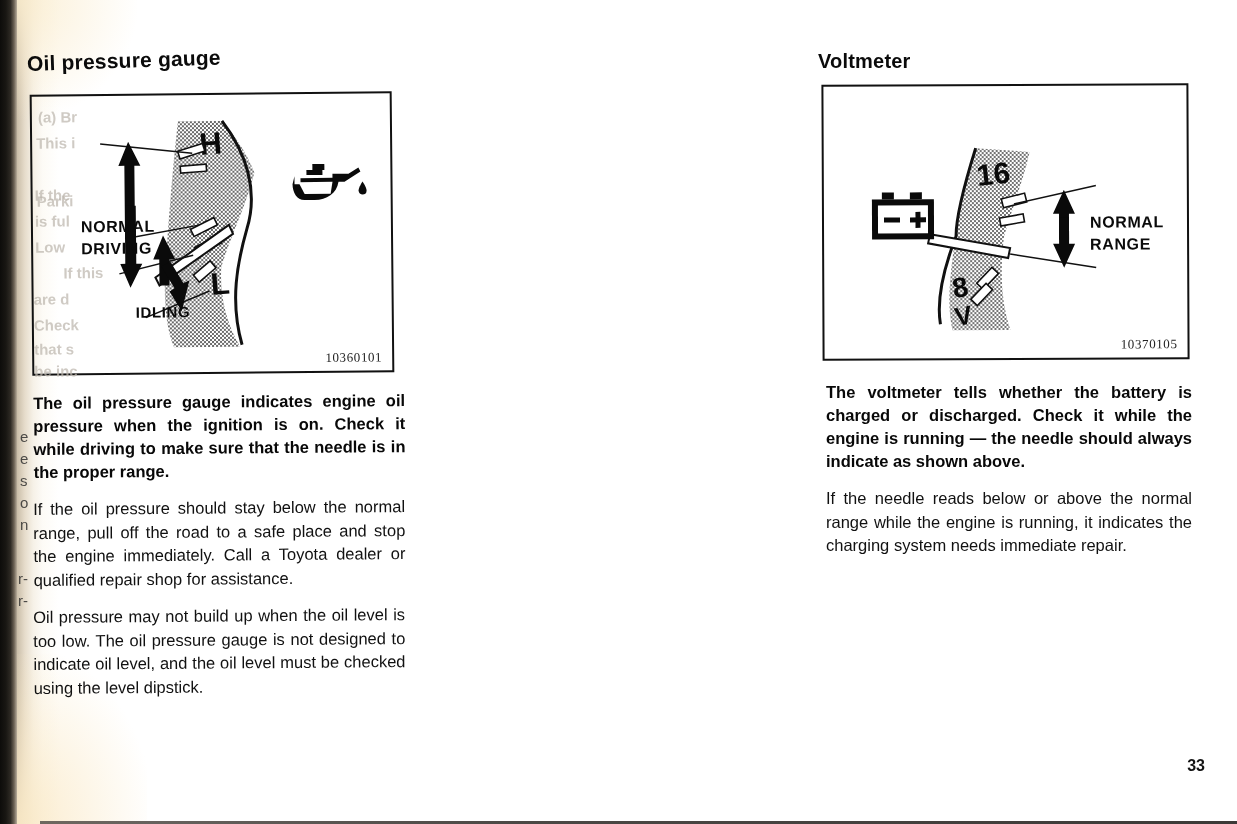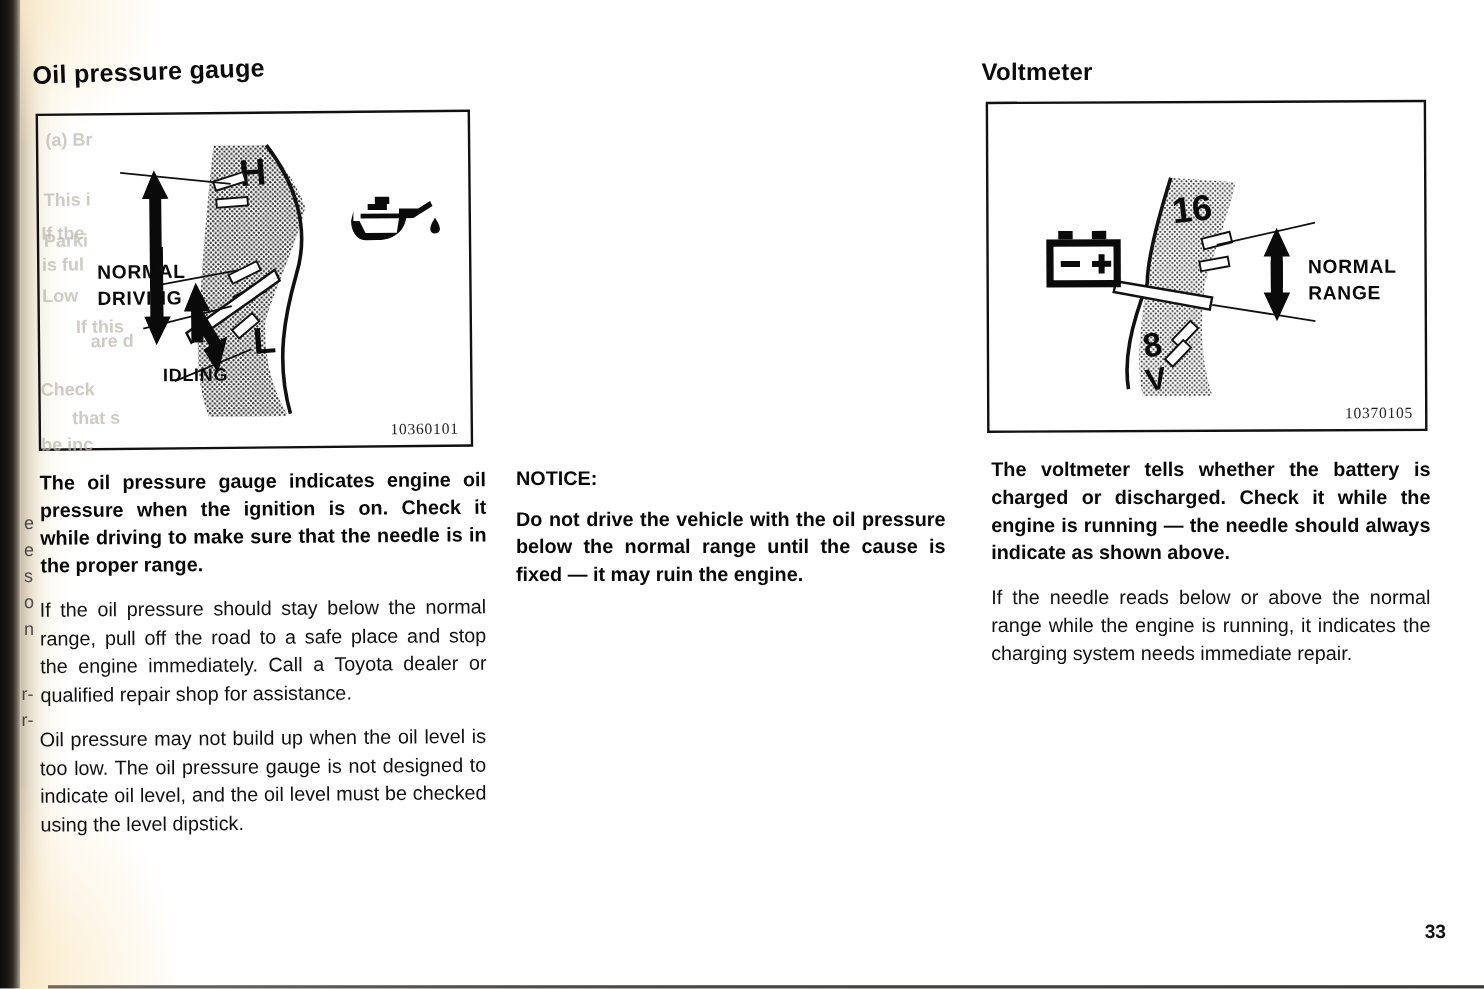--- a/index.html
+++ b/index.html
@@ -145,21 +145,20 @@
     margin: 0 0 13px 0;
   }
 
   
   #page-num {
     position: absolute;
     right: 32px; top: 757px;
     font-size: 16px;
     font-weight: bold;
     color: #141414;
-    margin-top: 12px;
   }
   #watermark {
     position: absolute;
     left: 497px; top: 785px;
     font-size: 23px;
     color: #8c8c8c;
     letter-spacing: .3px;
   }
 
   
@@ -190,29 +189,29 @@
   <div class="prev-frag" style="left:20px; top:494px;">o</div>
   <div class="prev-frag" style="left:20px; top:516px;">n</div>
   <div class="prev-frag" style="left:18px; top:570px;">r-</div>
   <div class="prev-frag" style="left:18px; top:592px;">r-</div>
 
   <div class="sec-title" id="title-oil">Oil pressure gauge</div>
 
   <div class="figbox" id="fig-oil">
 
     <div class="ghost" style="left:6px;  top:12px;">(a) Br</div>
-    <div class="ghost" style="left:4px;  top:38px;margin-top:24px;">This i</div>
+    <div class="ghost" style="left:4px;  top:38px;">This i</div>
     <div class="ghost" style="left:4px;  top:64px;margin-top:32px;">Parki</div>
     <div class="ghost" style="left:2px;  top:90px;">If the</div>
     <div class="ghost" style="left:2px;  top:116px;">is ful</div>
     <div class="ghost" style="left:2px;  top:142px;">Low</div>
     <div class="ghost" style="left:4px;  top:168px;margin-left:26px;">If this</div>
-    <div class="ghost" style="left:0px;  top:180px;padding-left:42px;">are d</div>
+    <div class="ghost" style="left:0px;  top:194px;">are d</div>
     <div class="ghost" style="left:0px;  top:220px;">Check</div>
-    <div class="ghost" style="left:12px;  top:244px;padding-left:14px;">that s</div>
+    <div class="ghost" style="left:0px;  top:244px;">that s</div>
     <div class="ghost" style="left:0px;  top:266px;">be inc</div>
 
     <svg class="fig-svg" width="358" height="277" viewBox="0 0 358 277">
       <defs>
         <pattern id="stipple" width="4" height="4" patternUnits="userSpaceOnUse">
           <rect width="4" height="4" fill="#ffffff"></rect>
           <circle cx="1" cy="1" r="0.95" fill="#2b2b2b"></circle>
           <circle cx="3" cy="3" r="0.95" fill="#2b2b2b"></circle>
         </pattern>
       </defs>
@@ -279,24 +278,20 @@
 
     <div class="fig-id">10360101</div>
   </div>
 
   <div class="col" id="col-left">
     <p class="p-lead">The oil pressure gauge indicates engine oil pressure when the ignition is on. Check it while driving to make sure that the needle is in the proper range.</p>
     <p class="p-body">If the oil pressure should stay below the normal range, pull off the road to a safe place and stop the engine immediately. Call a Toyota dealer or qualified repair shop for assistance.</p>
     <p class="p-body">Oil pressure may not build up when the oil level is too low. The oil pressure gauge is not designed to indicate oil level, and the oil level must be checked using the level dipstick.</p>
   </div>
 
-  <div class="col" id="col-mid">
-    <p class="notice-head">NOTICE:</p>
-    <p class="p-lead">Do not drive the vehicle with the oil pressure below the normal range until the cause is fixed — it may ruin the engine.</p>
-  </div>
 
   <div class="sec-title" id="title-volt">Voltmeter</div>
 
   <div class="figbox" id="fig-volt">
     <svg class="fig-svg" width="363" height="272" viewBox="0 0 363 272">
       <defs>
         <pattern id="stipple2" width="4" height="4" patternUnits="userSpaceOnUse">
           <rect width="4" height="4" fill="#ffffff"></rect>
           <circle cx="1" cy="1" r="0.9" fill="#2f2f2f"></circle>
           <circle cx="3" cy="3" r="0.9" fill="#2f2f2f"></circle>

